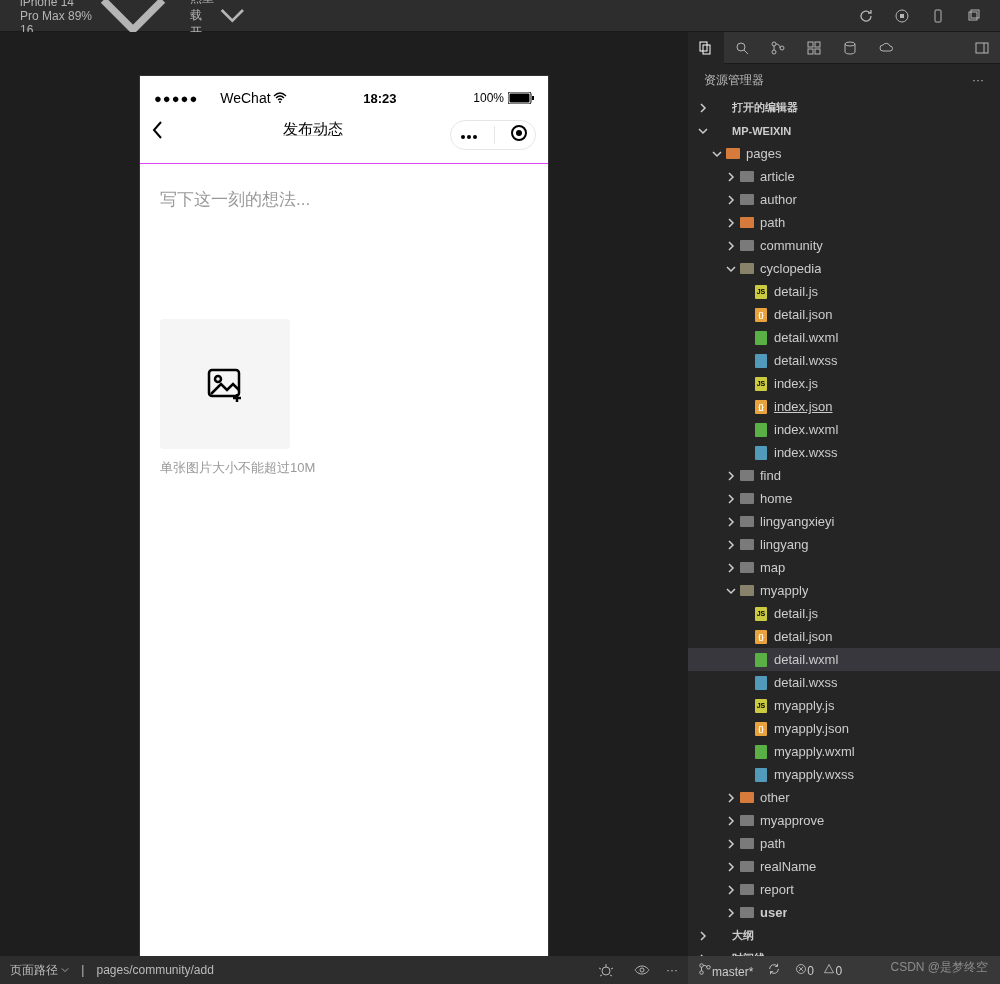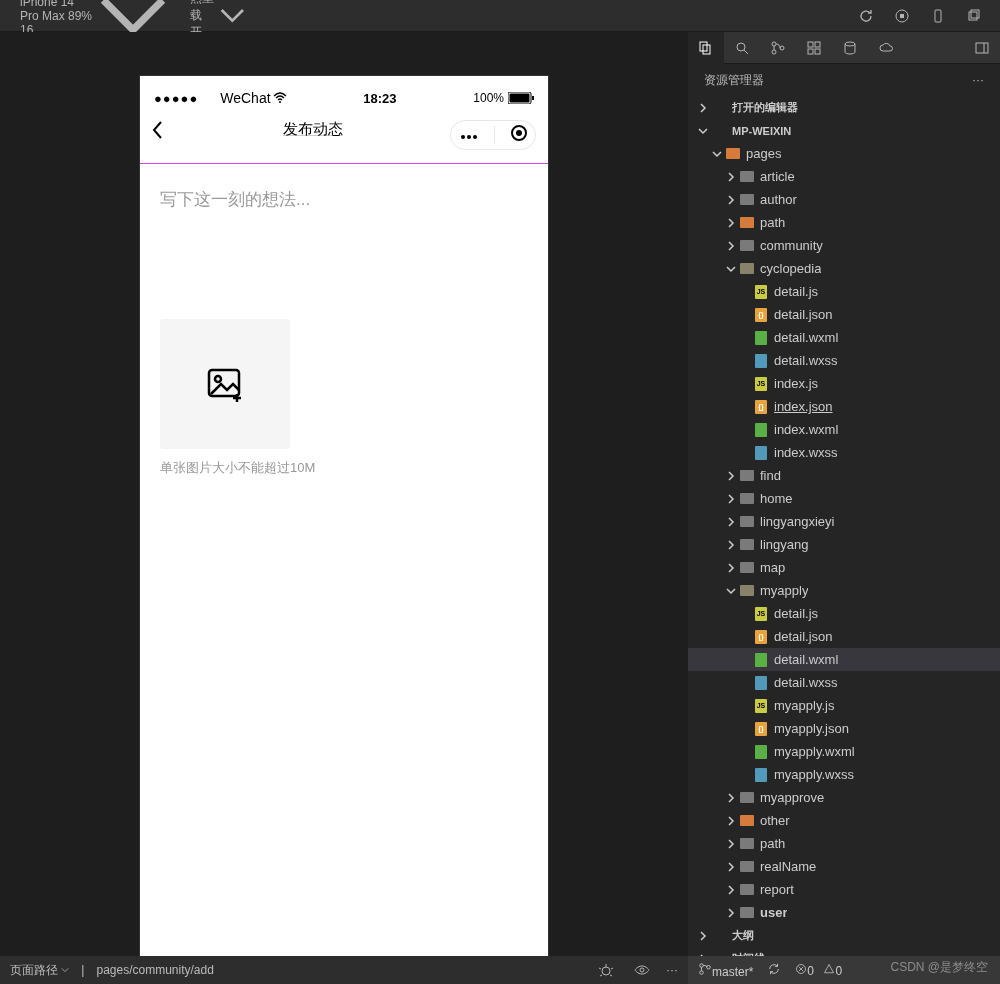--- a/index.html
+++ b/index.html
@@ -480,34 +480,34 @@
           </span>
           <span class="label">myapply.wxss</span>
         </div>
         <div class="tree-row" style="padding-left: 36px;">
           <span class="twist">
             <svg viewBox="0 0 10 10">
               <path d="M3 1l4 4-4 4" stroke="currentColor" fill="none" stroke-width="1.5"></path>
             </svg>
           </span>
           <span class="ficon">
+            <div class="folder color-orange"></div>
+          </span>
+          <span class="label">other</span>
+        </div>
+        <div class="tree-row" style="padding-left: 36px;">
+          <span class="twist">
+            <svg viewBox="0 0 10 10">
+              <path d="M3 1l4 4-4 4" stroke="currentColor" fill="none" stroke-width="1.5"></path>
+            </svg>
+          </span>
+          <span class="ficon">
             <div class="folder"></div>
           </span>
           <span class="label">myapprove</span>
-        </div>
-        <div class="tree-row" style="padding-left: 36px;">
-          <span class="twist">
-            <svg viewBox="0 0 10 10">
-              <path d="M3 1l4 4-4 4" stroke="currentColor" fill="none" stroke-width="1.5"></path>
-            </svg>
-          </span>
-          <span class="ficon">
-            <div class="folder color-orange"></div>
-          </span>
-          <span class="label">other</span>
         </div>
         <div class="tree-row" style="padding-left: 36px;">
           <span class="twist">
             <svg viewBox="0 0 10 10">
               <path d="M3 1l4 4-4 4" stroke="currentColor" fill="none" stroke-width="1.5"></path>
             </svg>
           </span>
           <span class="ficon">
             <div class="folder"></div>
           </span>

